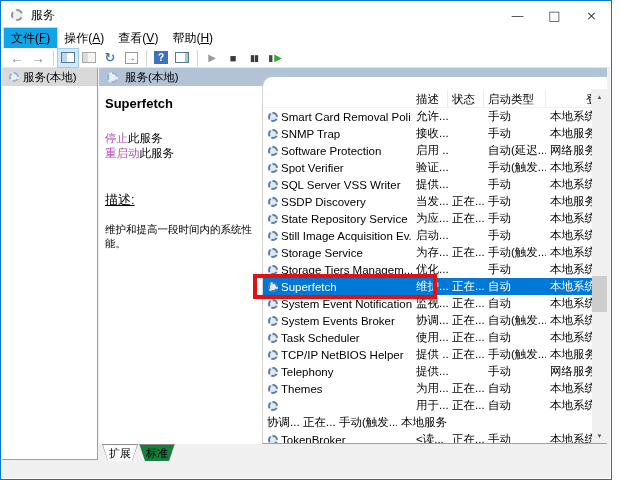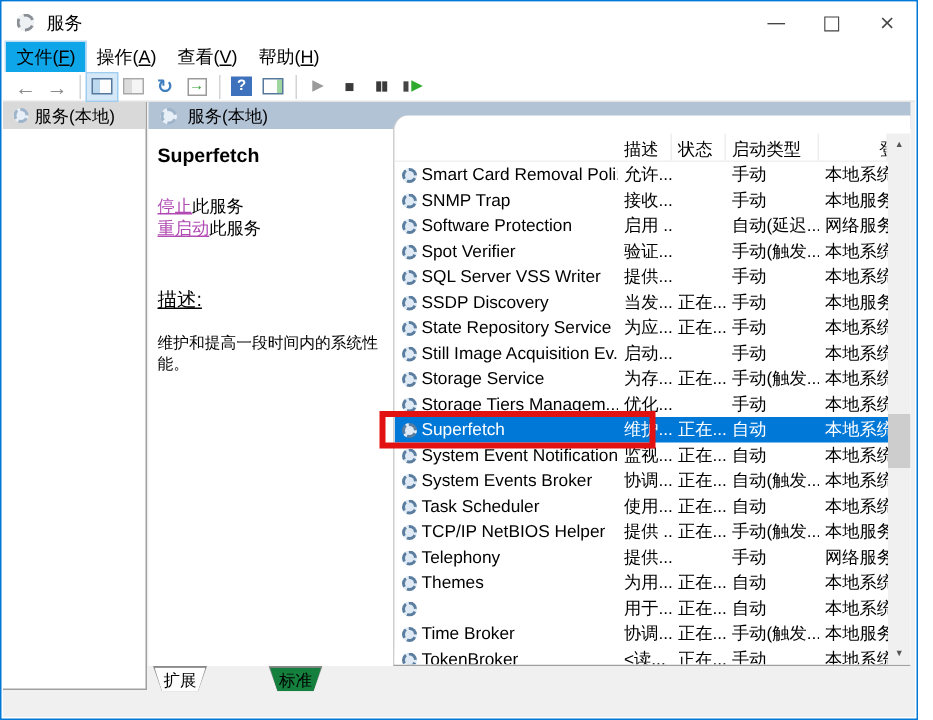--- a/index.html
+++ b/index.html
@@ -66,21 +66,21 @@
 
   .right-pane { position:absolute; left:97px; top:0; right:3px; bottom:0; }
 
   .pane-header { position:absolute; left:0; top:0; right:0; height:18px; background:#b3c3d6;
                  display:flex; align-items:center; gap:7px; padding-left:8px; font-size:11.5px; }
 
   .info-panel { position:absolute; left:0; top:18px; width:163px; bottom:19px; background:#fff;
                 padding:10px 5px 0 6px; overflow:hidden; }
   .svc-title { font-weight:bold; font-size:13px; }
   .links { margin-top:20px; line-height:15px; font-size:11.5px; }
-  .lnk { color:#b14ab3; text-decoration:underline; }
+  .lnk { color:#b14ab3; }
   .desc-label { margin-top:30px; font-size:13px;text-decoration:underline; }
   .desc-text { margin-top:13px; font-size:10.5px; line-height:14px; }
 
   .table-panel { position:absolute; left:163px; top:9px; right:0; bottom:19px; background:#fff;
                  border-top-left-radius:10px; border-left:1px solid #cfcfcf;
                  border-bottom:1px solid #a0a0a0; overflow:hidden; }
   .thead { position:absolute; left:0; top:12px; right:15px; height:19px; display:flex;
            border-bottom:1px solid #f0f0f0; }
   .hcell { font-size:11.5px; padding:3px 0 0 4px; border-right:1px solid #ededed;
            white-space:nowrap; overflow:hidden; position:relative; }
@@ -97,21 +97,21 @@
 
   
   .vscroll { position:absolute; right:0; top:12px; bottom:0; width:15px; background:#f0f0f0; }
   .sb-arrow { position:absolute; left:0; width:15px; height:15px; display:flex; align-items:center;
               justify-content:center; font-size:6px; color:#555; }
   .sb-up { top:0; } .sb-down { bottom:0; }
   .sb-thumb { position:absolute; left:0; top:187px; width:15px; height:36px; background:#cdcdcd; }
 
   
   .tab-strip { position:absolute; left:0; right:0; bottom:0; height:19px; display:flex;
-               padding-left:3px;gap:40px; }
+               padding-left:3px; }
   .tab { position:relative; height:17px; margin-right:1px; width:36px;
          clip-path:polygon(0 0,100% 0,calc(100% - 6px) 100%,6px 100%); background:#8a8a8a; }
   .tab-inner { position:absolute; inset:1px 1px 0 1px;
                clip-path:polygon(0 0,100% 0,calc(100% - 5px) 100%,5px 100%);
                background:#fdfdfd; display:flex; align-items:center; justify-content:center;
                font-size:11px; }
   .tab.inactive .tab-inner { background:#15803d; }
 
   .status-strip { position:absolute; left:1px; right:1px; bottom:1px; height:17px; background:#f0f0f0; }
 
@@ -395,24 +395,20 @@
             <div class="trow">
               <span class="cell c-name">
                 <span class="gear sm"></span>
               </span>
               <span class="cell c-desc">用于...</span>
               <span class="cell c-status">正在...</span>
               <span class="cell c-startup">自动</span>
               <span class="cell c-logon">本地系统</span>
             </div>
             <div class="trow">
-              <span class="cell c-name">
-                <span class="gear sm"></span>
-                <span>Time Broker</span>
-              </span>
               <span class="cell c-desc">协调...</span>
               <span class="cell c-status">正在...</span>
               <span class="cell c-startup">手动(触发...</span>
               <span class="cell c-logon">本地服务</span>
             </div>
             <div class="trow">
               <span class="cell c-name">
                 <span class="gear sm"></span>
                 <span>TokenBroker</span>
               </span>

